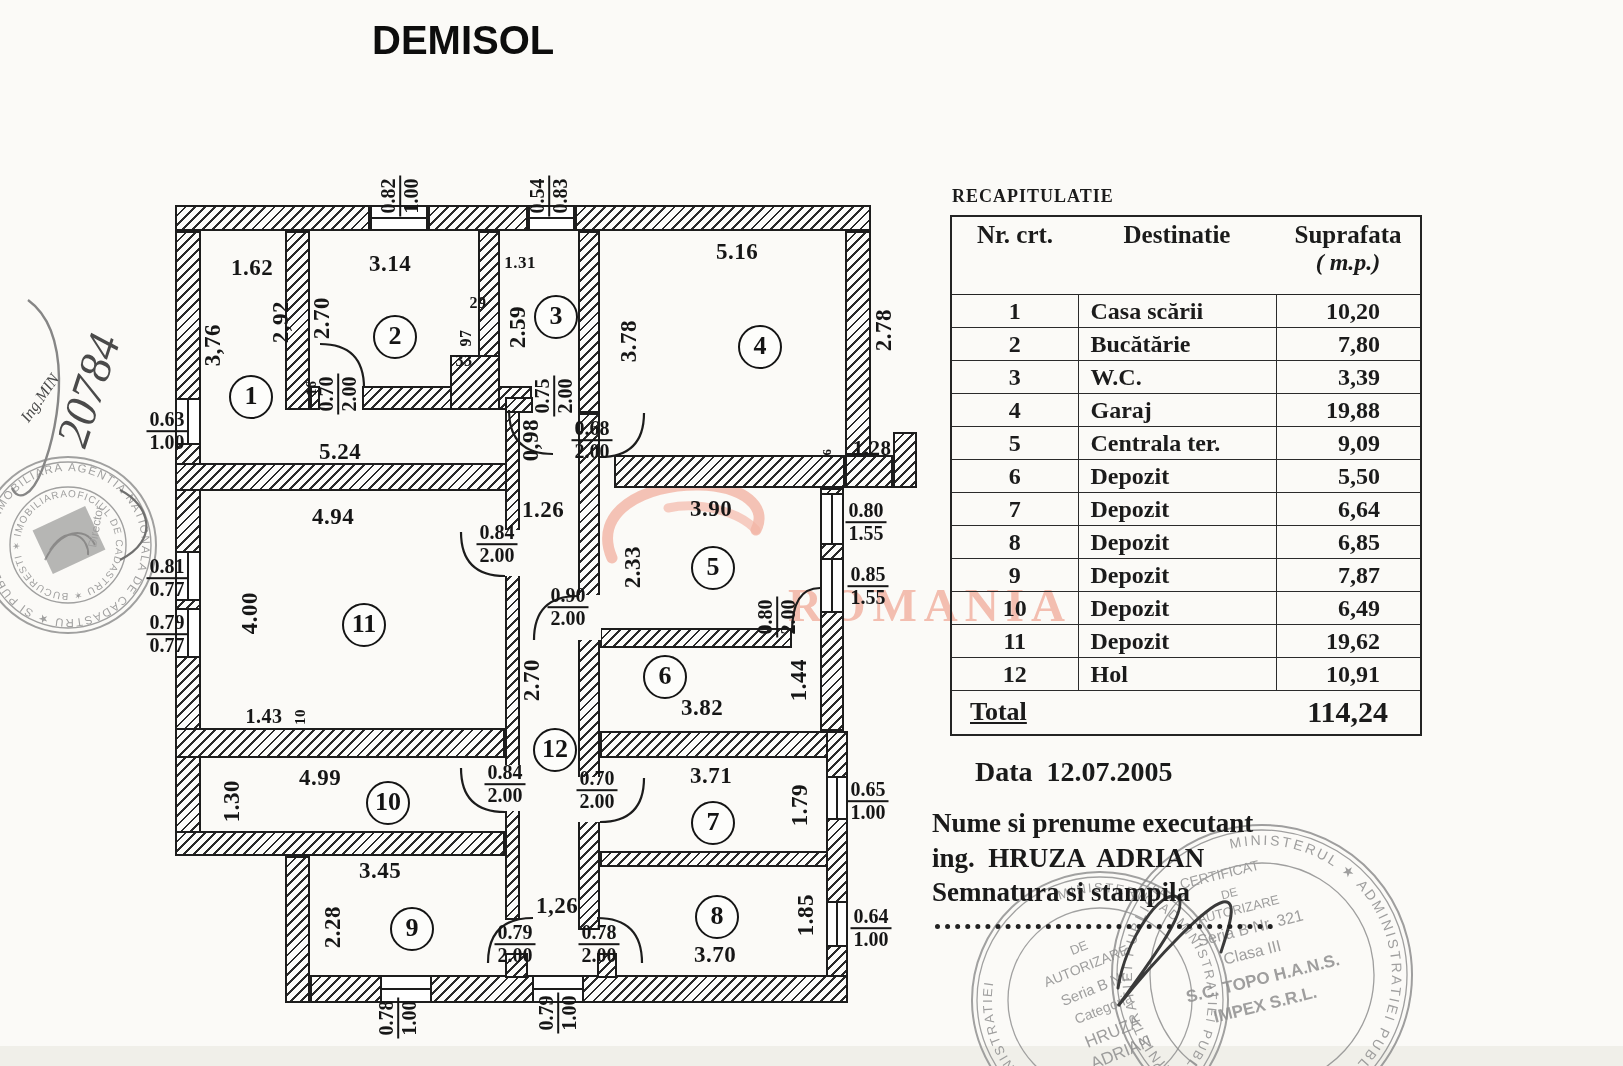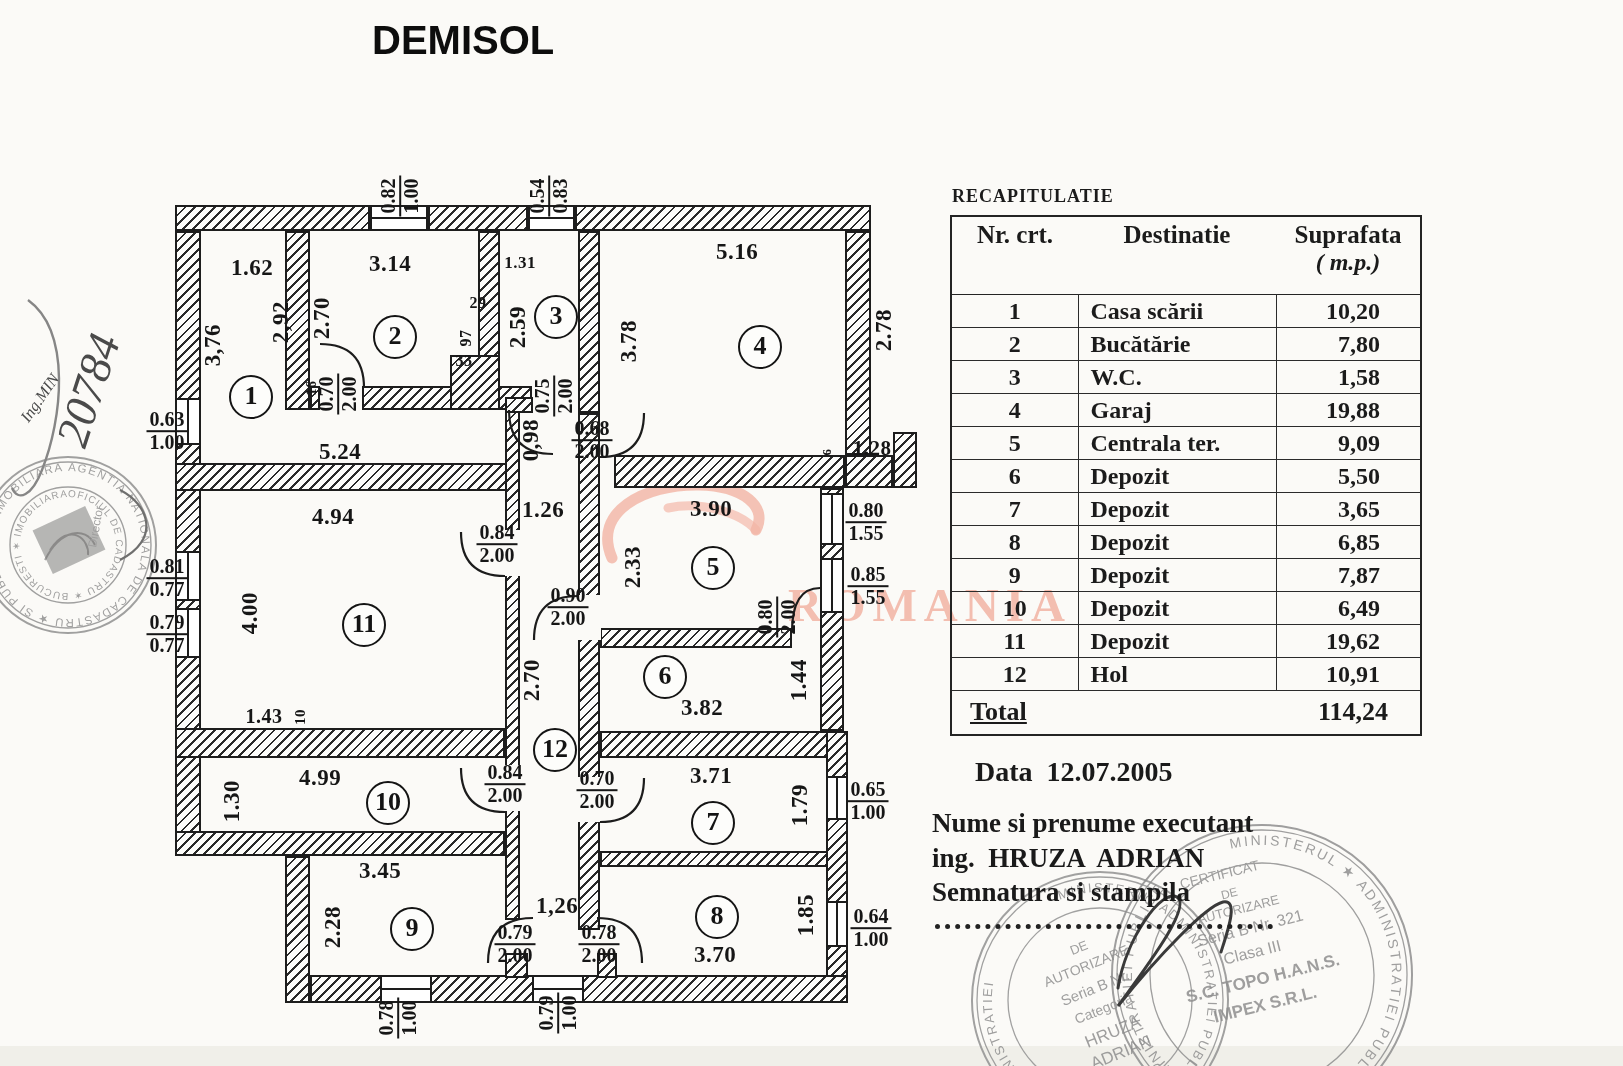--- a/index.html
+++ b/index.html
@@ -33,21 +33,21 @@
   #recap col.w1{width:127px}#recap col.w2{width:198px}#recap col.w3{width:145px}
   #recap th{font-size:25px;font-weight:bold;vertical-align:top;padding-top:4px;height:72px;}
   #recap thead tr{border-bottom:1.8px solid #242424;}
   #recap tbody tr{border-bottom:1.6px solid #2b2b2b;height:33px;}
   #recap td{font-size:24px;font-weight:bold;padding:0;}
   #recap td.c1{text-align:center;border-right:1.6px solid #2b2b2b;}
   #recap td.c2{text-align:left;padding-left:12px;border-right:1.6px solid #2b2b2b;}
   #recap td.c3{text-align:right;padding-right:40px;}
   #recap tr.total{height:44px;}
   #recap tr.total td.t1{text-align:left;padding-left:18px;font-size:26px;border-right:none;text-decoration:underline;}
-  #recap tr.total td.t2{text-align:right;padding-right:32px;font-size:26px;}
+  #recap tr.total td.t2{text-align:right;padding-right:32px;font-size:30px;}
   .mp{display:block;font-size:24px;margin-top:0;font-style:italic;}
   
   .ftline{position:absolute;font-weight:bold;color:#1a1a1a;z-index:6;white-space:pre;}
   #dots{position:absolute;left:935px;top:914px;width:338px;height:10px;border-bottom:5px dotted #222;z-index:6;}
   
   #overlay{position:absolute;inset:0;z-index:4;pointer-events:none;}
   .hand{position:absolute;color:#4a4a4a;font-style:italic;z-index:3;white-space:nowrap;}
   #bottom-strip{position:absolute;left:0;top:1046px;width:1623px;height:20px;background:#f0efe9;z-index:0;}
 </style>
 </head>
@@ -363,41 +363,41 @@
             <td class="c3">10,20</td>
           </tr>
           <tr>
             <td class="c1">2</td>
             <td class="c2">Bucătărie</td>
             <td class="c3">7,80</td>
           </tr>
           <tr>
             <td class="c1">3</td>
             <td class="c2">W.C.</td>
-            <td class="c3">1,58</td>
+            <td class="c3">3,39</td>
           </tr>
           <tr>
             <td class="c1">4</td>
             <td class="c2">Garaj</td>
             <td class="c3">19,88</td>
           </tr>
           <tr>
             <td class="c1">5</td>
             <td class="c2">Centrala ter.</td>
             <td class="c3">9,09</td>
           </tr>
           <tr>
             <td class="c1">6</td>
             <td class="c2">Depozit</td>
             <td class="c3">5,50</td>
           </tr>
           <tr>
             <td class="c1">7</td>
             <td class="c2">Depozit</td>
-            <td class="c3">3,65</td>
+            <td class="c3">6,64</td>
           </tr>
           <tr>
             <td class="c1">8</td>
             <td class="c2">Depozit</td>
             <td class="c3">6,85</td>
           </tr>
           <tr>
             <td class="c1">9</td>
             <td class="c2">Depozit</td>
             <td class="c3">7,87</td>

